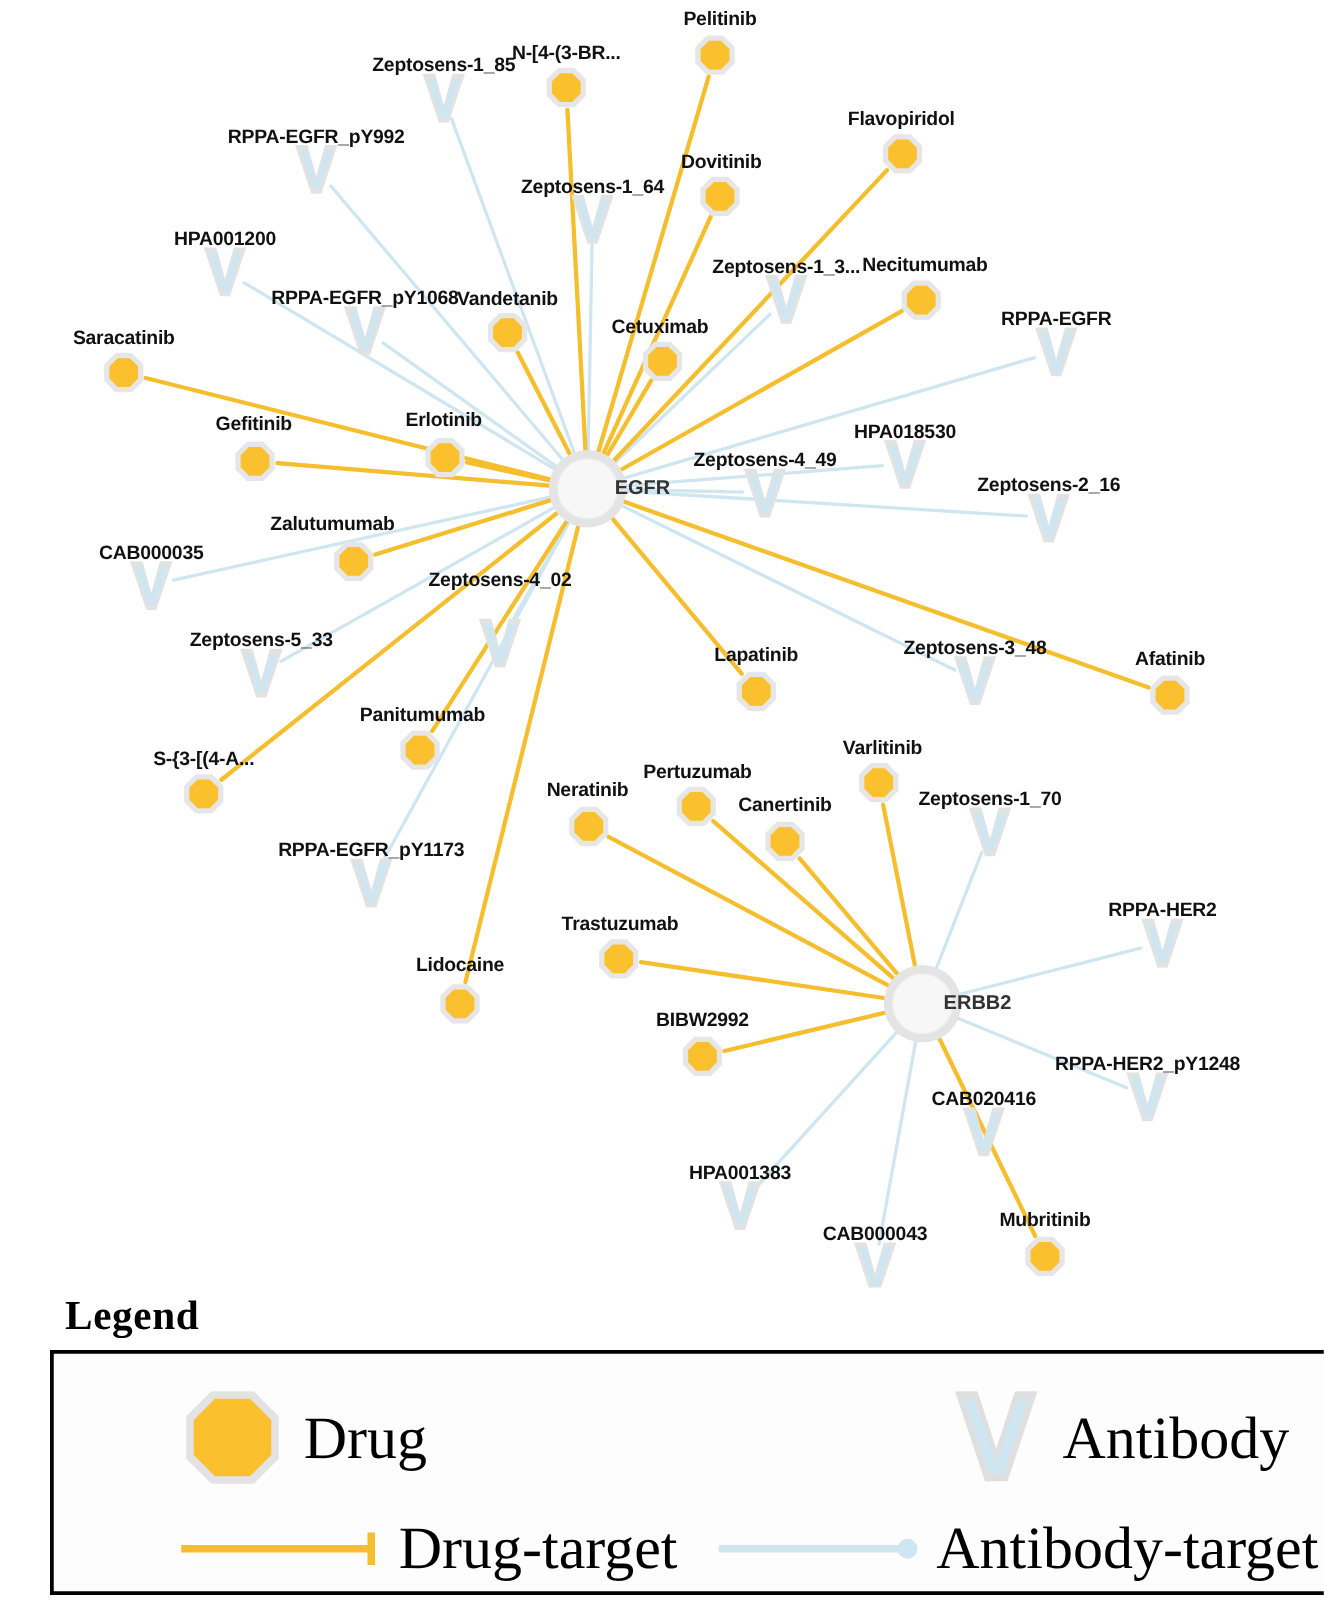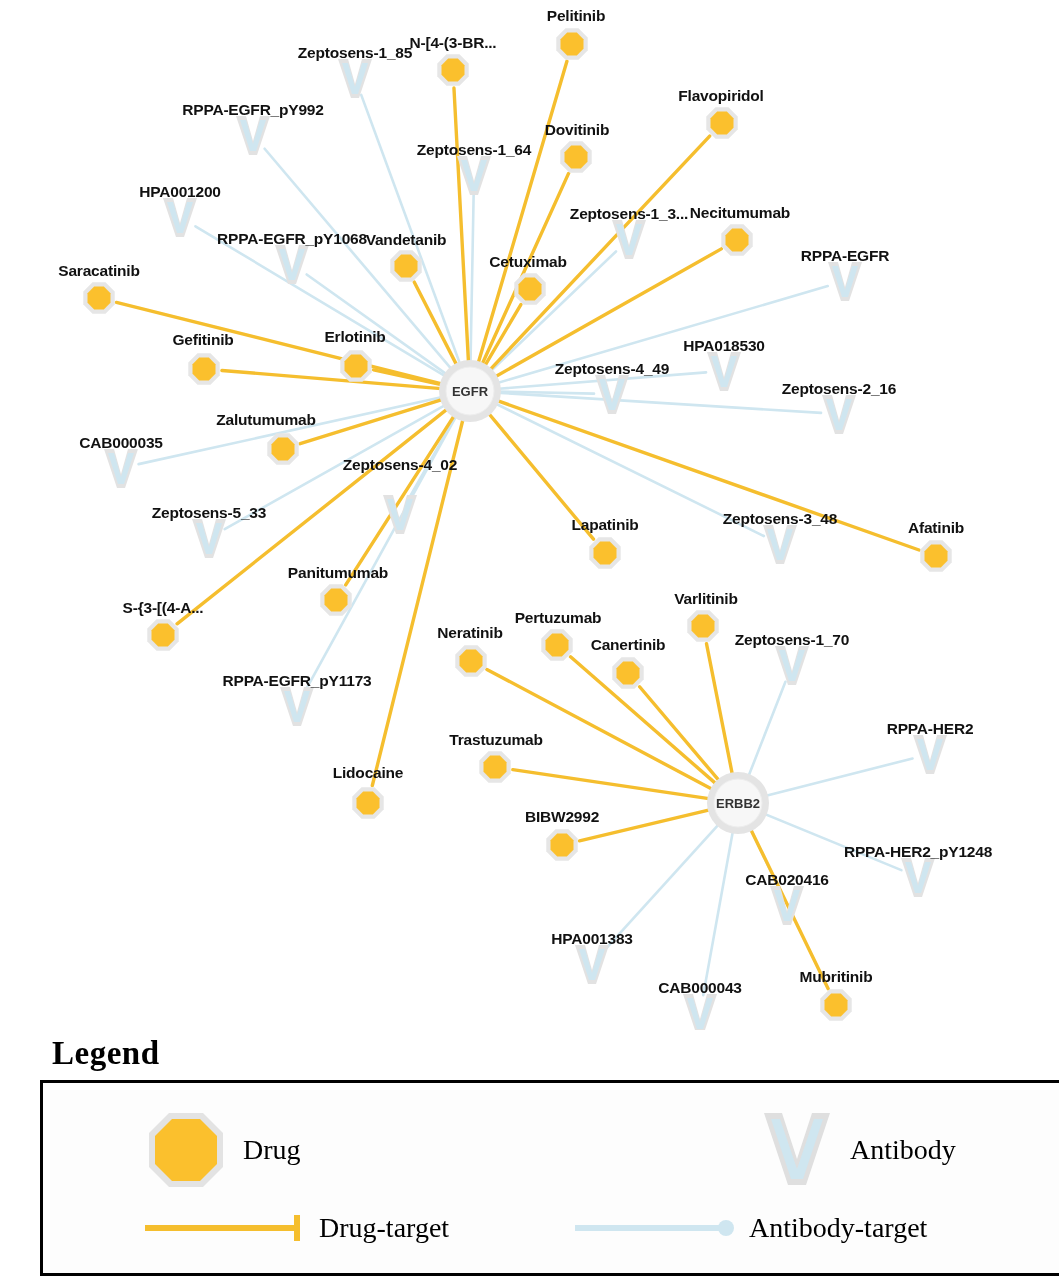--- a/index.html
+++ b/index.html
@@ -33,25 +33,26 @@
     font-size: 15.5px;
     font-weight: bold;
     color: #111111;
     white-space: nowrap;
     transform: translate(-50%, -50%);
     letter-spacing: -0.2px;
   }
   .gene-label {
     position: absolute;
     font-family: "Liberation Sans", sans-serif;
-    font-size: 13px;
+    font-size: 16px;
     font-weight: bold;
     color: #333333;
     white-space: nowrap;
     transform: translate(-50%, -50%);
+    margin-left: 44px;
   }
   #legend {
     position: absolute;
     left: 8px;
     top: 1035px;
     width: 1043px;
     padding-left: 32px;
   }
   #legend-title {
     font-family: "Liberation Serif", serif;
@@ -76,21 +77,21 @@
     height: 100px;
   }
   .legend-item {
     position: absolute;
     display: flex;
     align-items: center;
     gap: 14px;
   }
   .legend-text {
     font-family: "Liberation Serif", serif;
-    font-size: 28px;
+    font-size: 48px;
     color: #000000;
   }
   .legend-row2 {
     position: absolute;
     top: 118px;
     left: 0;
     width: 100%;
     height: 70px;
   }
   .legend-edge-item {

